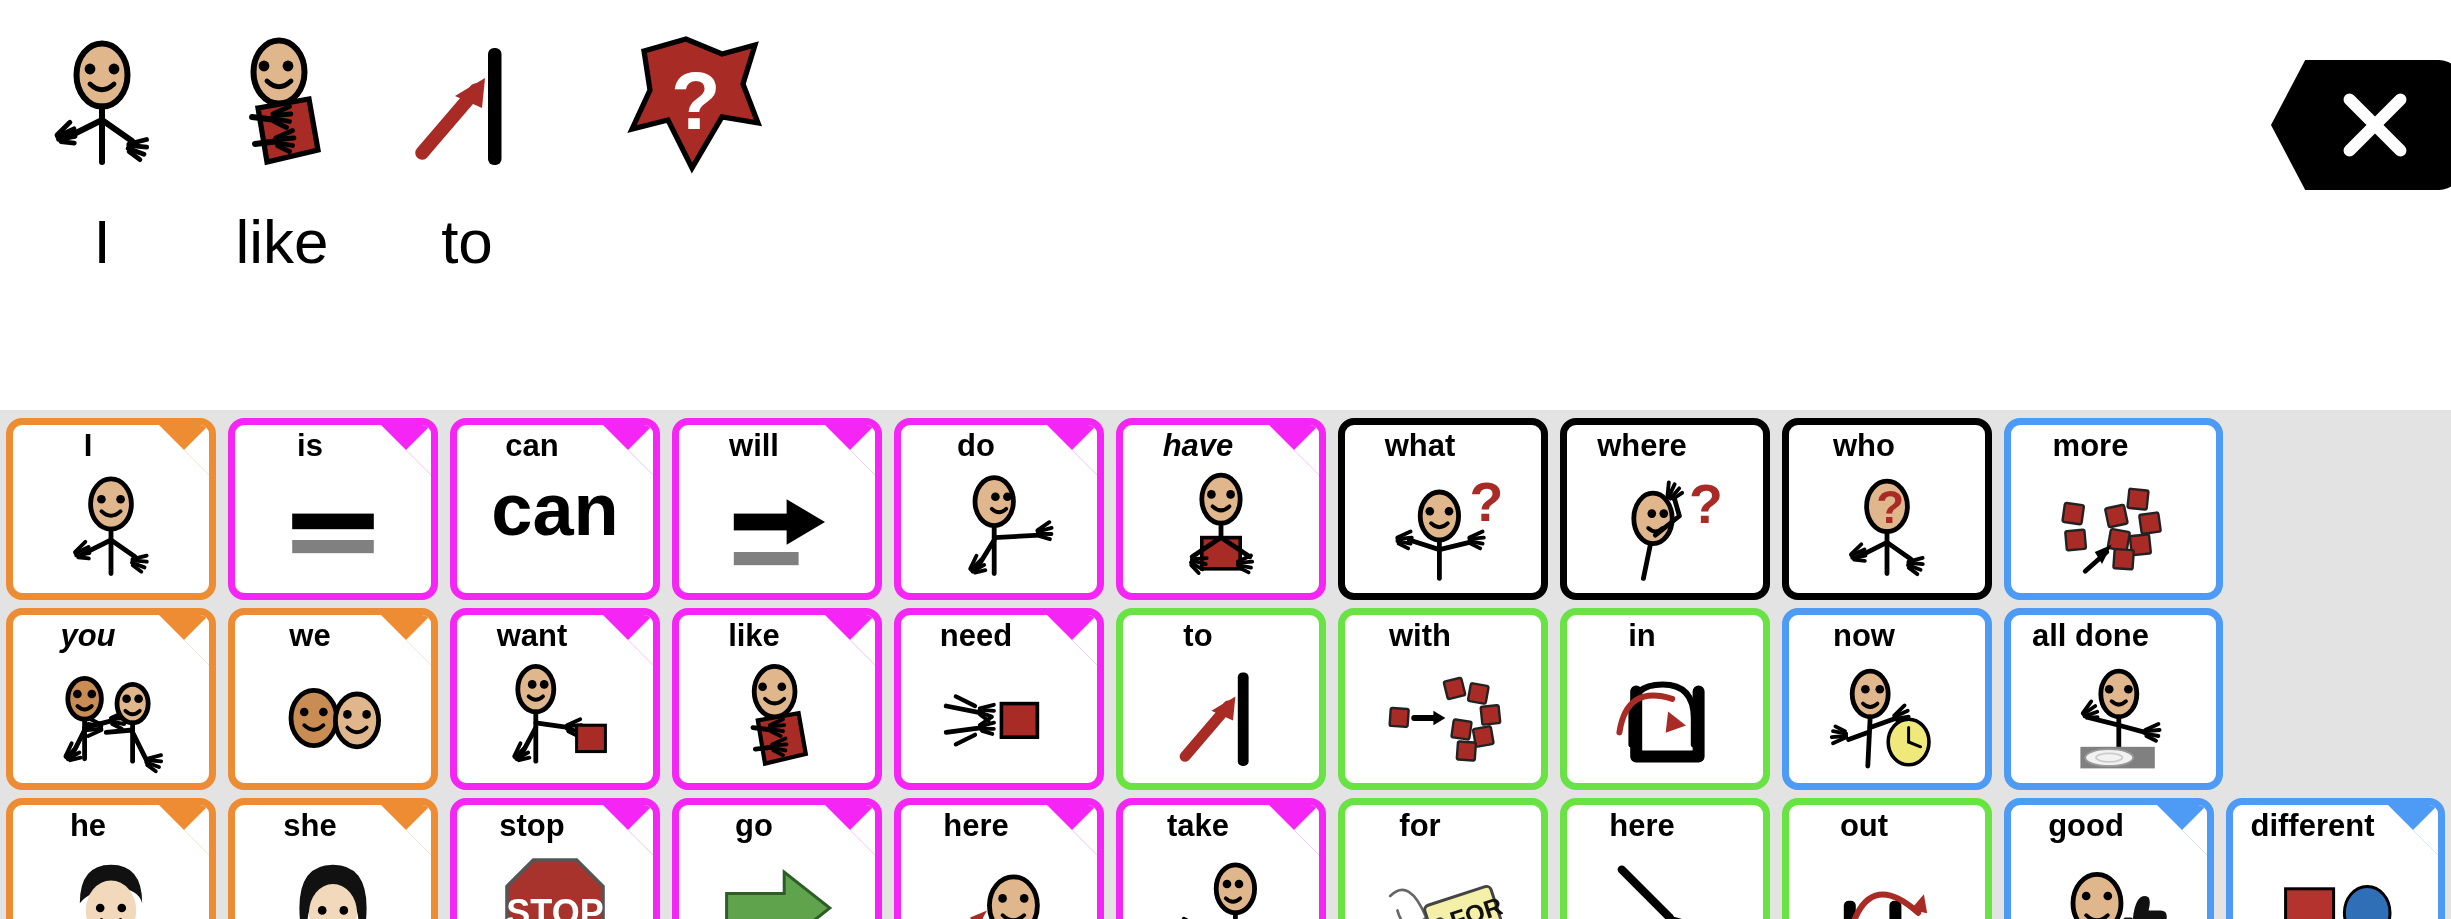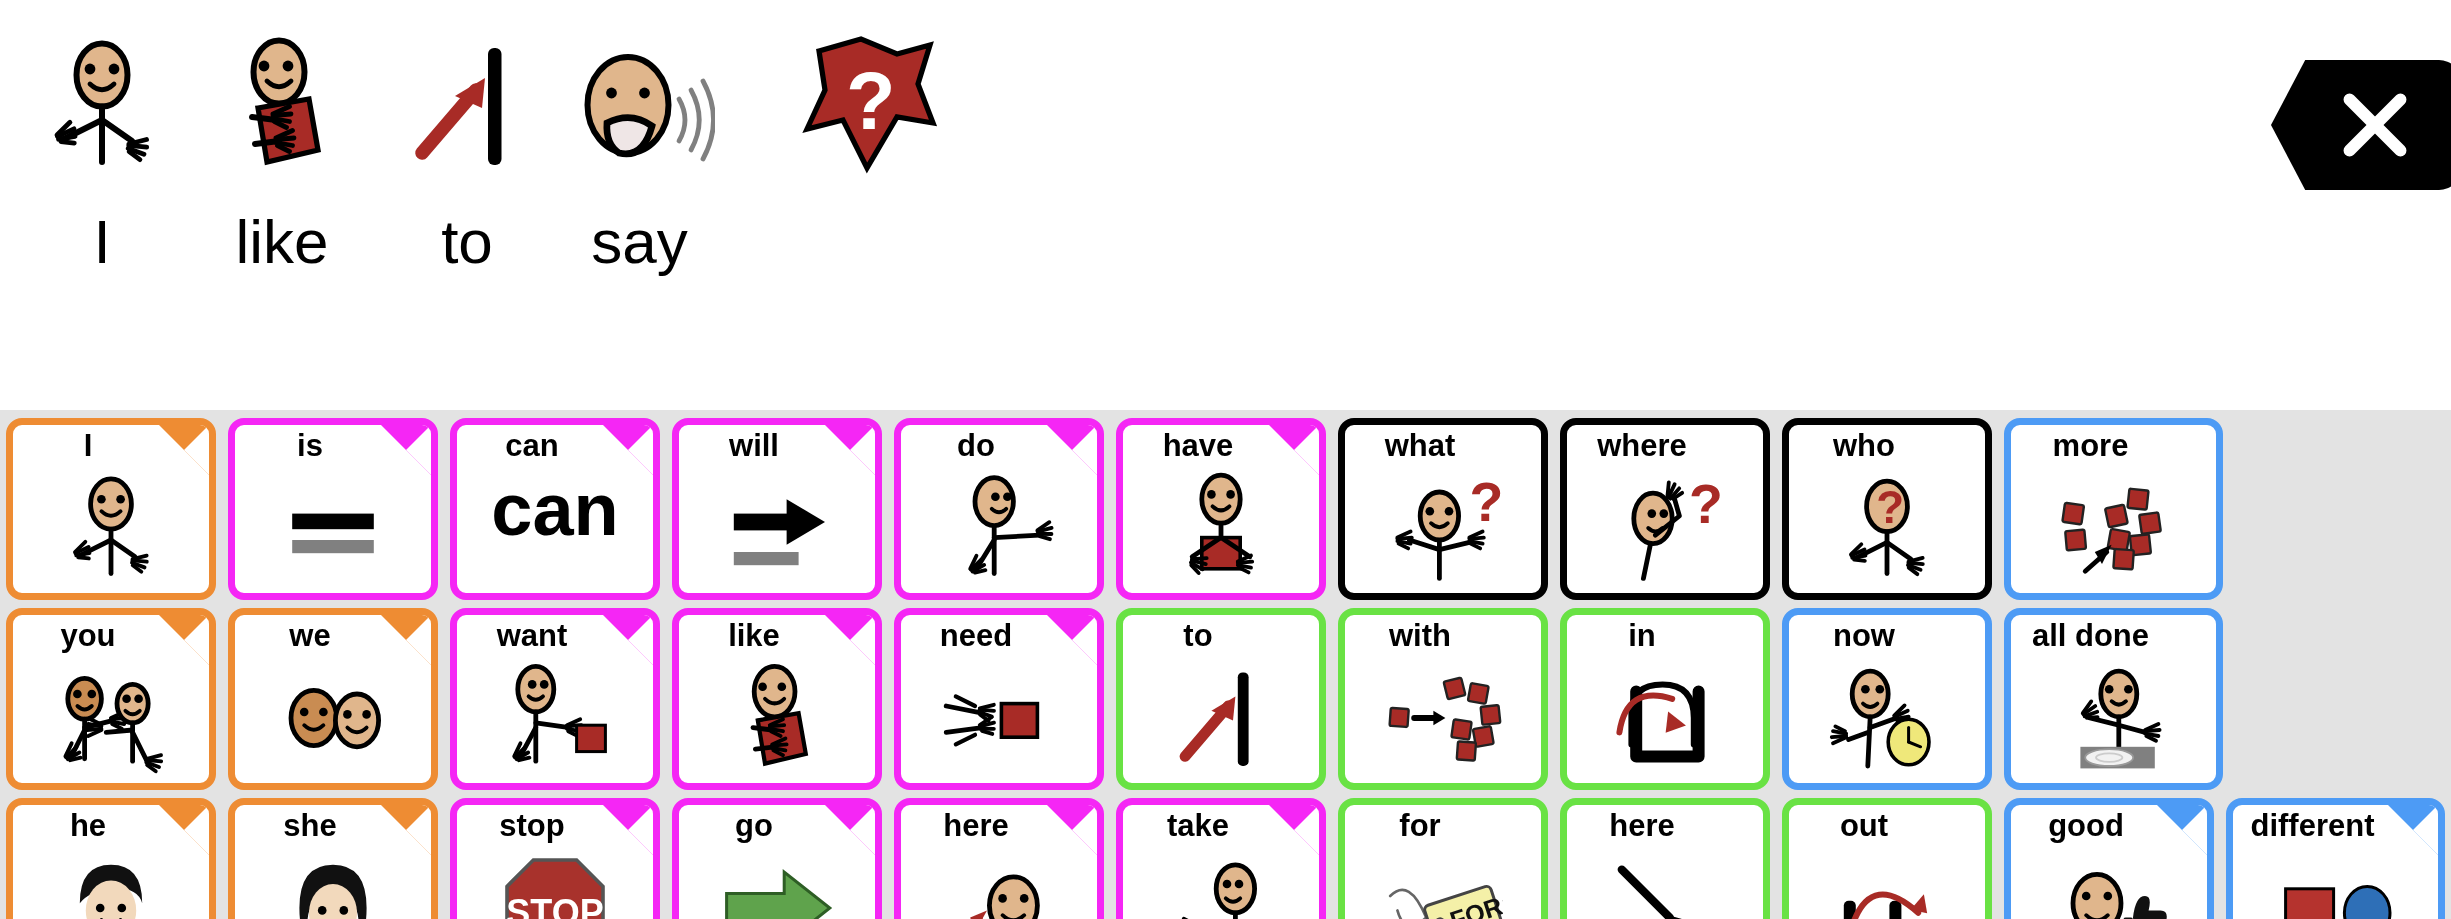--- a/index.html
+++ b/index.html
@@ -173,34 +173,20 @@
         <div class="sent-word" style="width: 170px;">
           <div class="sent-sym">
             <svg width="150" height="150" viewBox="0 0 100 100">
               <rect x="64" y="12" width="9" height="78" rx="4" fill="#000"></rect>
               <path d="M20 82 L56 40" fill="none" stroke="#A82B26" stroke-width="9" stroke-linecap="round" stroke-linejoin="round"></path>
               <polygon points="62,32 60,52 42,44" fill="#A82B26"></polygon>
             </svg>
           </div>
           <div class="sent-label">to</div>
         </div>
-        <div class="sent-word" style="width: 175px;">
-          <div class="sent-sym">
-            <svg width="150" height="150" viewBox="0 0 100 100">
-              <ellipse cx="42" cy="50" rx="27" ry="32" fill="#E0B68C" stroke="#000" stroke-width="4"></ellipse>
-              <circle cx="31" cy="42" r="3.6" fill="#000"></circle>
-              <circle cx="53" cy="42" r="3.6" fill="#000"></circle>
-              <path d="M28 62 q16 -8 30 2 q-6 22 -22 18 q-9 -6 -8 -20z" fill="#EFE6E6" stroke="#000" stroke-width="4.5"></path>
-              <path d="M76 46 q8 14 0 28" fill="none" stroke="#808080" stroke-width="3.2" stroke-linecap="round" stroke-linejoin="round"></path>
-              <path d="M84 40 q11 20 0 40" fill="none" stroke="#808080" stroke-width="3.2" stroke-linecap="round" stroke-linejoin="round"></path>
-              <path d="M92 34 q14 26 0 52" fill="none" stroke="#808080" stroke-width="3.2" stroke-linecap="round" stroke-linejoin="round"></path>
-            </svg>
-          </div>
-          <div class="sent-label">say</div>
-        </div>
         <div class="sent-word" style="width: 280px;">
           <div class="sent-sym">
             <svg width="150" height="150" viewBox="0 0 100 100">
               <path d="M18 14 L46 6 L70 16 L92 10 L84 36 L94 62 L70 58 L50 92 L34 60 L10 66 L22 40z" fill="#A82B26" stroke="#000" stroke-width="3.5"></path>
               <text x="36" y="66" font-family="Liberation Sans, sans-serif" font-size="54" font-weight="bold" fill="#fff">?</text>
             </svg>
           </div>
         </div>
       </div>
 
@@ -295,21 +281,21 @@
                 <g transform="translate(26,84) rotate(-40)">
                   <path d="M0 0 L11 -5" fill="none" stroke="#000" stroke-width="3.2" stroke-linecap="round" stroke-linejoin="round"></path>
                   <path d="M0 1 L12 0" fill="none" stroke="#000" stroke-width="3.2" stroke-linecap="round" stroke-linejoin="round"></path>
                   <path d="M0 3 L11 5" fill="none" stroke="#000" stroke-width="3.2" stroke-linecap="round" stroke-linejoin="round"></path>
                   <path d="M1 5 L9 9" fill="none" stroke="#000" stroke-width="3.2" stroke-linecap="round" stroke-linejoin="round"></path>
                 </g>
               </svg>
             </div>
           </div>
         </div>
-        <div class="cell" style="width: 222px;">
+        <div class="cell" style="width: 222px; font-style: italic;">
           <div class="btn" style="border-color:#F526F5">
             <div class="fold" style="--fc:#F526F5;background:#F526F5"></div>
             <div class="btn-label">have</div>
             <div class="btn-sym">
               <svg width="120" height="120" viewBox="0 0 100 100">
                 <ellipse cx="50" cy="26" rx="16" ry="20" fill="#E0B68C" stroke="#000" stroke-width="4"></ellipse>
                 <circle cx="42" cy="22" r="3.6" fill="#000"></circle>
                 <circle cx="58" cy="22" r="3.6" fill="#000"></circle>
                 <path d="M43 32 q7 6.6499999999999995 14 0" fill="none" stroke="#000" stroke-width="3.2" stroke-linecap="round"></path>
                 <path d="M50 47 L50 60" fill="none" stroke="#000" stroke-width="4" stroke-linecap="round" stroke-linejoin="round"></path>
@@ -427,21 +413,21 @@
                 <rect x="64" y="56" width="16" height="16" rx="1.5" fill="#A82B26" stroke="#222" stroke-width="2" transform="rotate(-6 72 64)"></rect>
                 <rect x="50" y="68" width="16" height="16" rx="1.5" fill="#A82B26" stroke="#222" stroke-width="2" transform="rotate(4 58 76)"></rect>
                 <path d="M26 86 L44 70" fill="none" stroke="#000" stroke-width="4" stroke-linecap="round" stroke-linejoin="round"></path>
                 <polygon points="48,64 40,80 34,70" fill="#000"></polygon>
               </svg>
             </div>
           </div>
         </div>
       </div>
       <div class="grid-row">
-        <div class="cell" style="width: 222px;">
+        <div class="cell" style="width: 222px; font-style: italic;">
           <div class="btn" style="border-color:#EE8C33">
             <div class="fold" style="--fc:#EE8C33;background:#EE8C33"></div>
             <div class="btn-label">you</div>
             <div class="btn-sym">
               <svg width="120" height="120" viewBox="0 0 100 100">
                 <ellipse cx="28" cy="34" rx="14" ry="17" fill="#C98C52" stroke="#000" stroke-width="4"></ellipse>
                 <circle cx="22" cy="30" r="3.6" fill="#000"></circle>
                 <circle cx="34" cy="30" r="3.6" fill="#000"></circle>
                 <path d="M22 40 q6 5.699999999999999 12 0" fill="none" stroke="#000" stroke-width="3.2" stroke-linecap="round"></path>
                 <path d="M28 51 L28 84" fill="none" stroke="#000" stroke-width="4" stroke-linecap="round" stroke-linejoin="round"></path>

